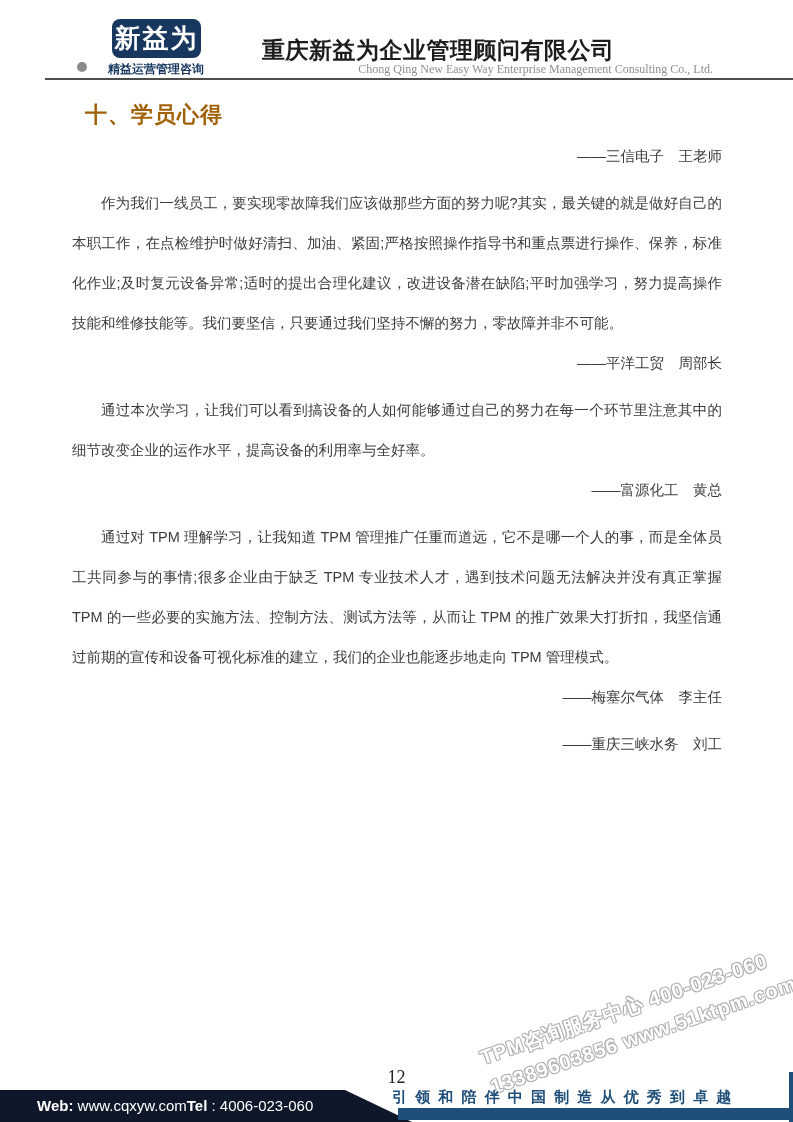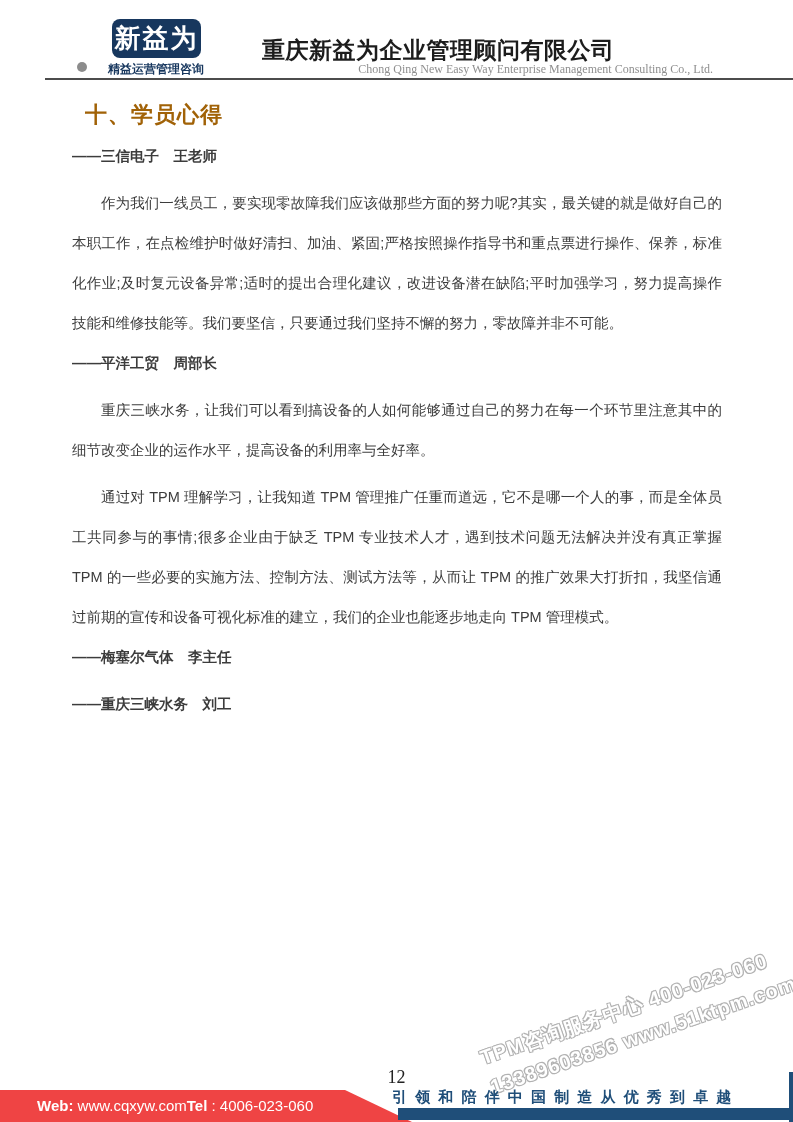--- a/index.html
+++ b/index.html
@@ -60,21 +60,21 @@
     letter-spacing: 1px;
   }
   .testimonial { margin-top: 7px; }
   .testimonial:first-of-type { margin-top: 0; }
   .testimonial p {
     font-size: 14.5px; line-height: 40px;
     color: #3c3c3c; text-align: justify;
     text-indent: 2em;
   }
   .testimonial .attribution {
-    text-align: left; text-indent: 0; font-weight: bold;
+    text-align: right; text-indent: 0;
   }
 
   
   .watermark {
     position: absolute; left: 476px; top: 1044px;
     transform: rotate(-19deg); transform-origin: 0 0;
     z-index: 0; pointer-events: none;
   }
   .watermark div {
     font-size: 20px; font-weight: bold; line-height: 31px;
@@ -87,21 +87,21 @@
   
   .page-number {
     position: absolute; left: 0; right: 0; top: 1067px;
     text-align: center;
     font-family: Liberation Serif, serif;
     font-size: 18px; color: #222222; z-index: 2;
   }
   .footer-bar {
     position: absolute; left: 0; top: 1090px;
     width: 412px; height: 32px;
-    background: #ef4444;
+    background: #0f172a;
     clip-path: polygon(0 0, 345px 0, 412px 32px, 0 32px);
     z-index: 2;
   }
   .footer-contact {
     position: absolute; left: 37px; top: 0;
     line-height: 32px; color: #ffffff; font-size: 15px;
     white-space: nowrap;
   }
   .footer-contact .b { font-weight: bold; }
   .footer-slogan {
@@ -136,21 +136,22 @@
     <section class="testimonial">
       <p class="attribution">——三信电子　王老师</p>
     </section>
 
     <section class="testimonial">
       <p>作为我们一线员工，要实现零故障我们应该做那些方面的努力呢?其实，最关键的就是做好自己的本职工作，在点检维护时做好清扫、加油、紧固;严格按照操作指导书和重点票进行操作、保养，标准化作业;及时复元设备异常;适时的提出合理化建议，改进设备潜在缺陷;平时加强学习，努力提高操作技能和维修技能等。我们要坚信，只要通过我们坚持不懈的努力，零故障并非不可能。</p>
       <p class="attribution">——平洋工贸　周部长</p>
     </section>
 
     <section class="testimonial">
-      <p>重庆三峡水务，让我们可以看到搞设备的人如何能够通过自己的努力在每一个环节里注意其中的细节改变企业的运作水平，提高设备的利用率与全好率。</p>
+      <p>通过本次学习，让我们可以看到搞设备的人如何能够通过自己的努力在每一个环节里注意其中的细节改变企业的运作水平，提高设备的利用率与全好率。</p>
+      <p class="attribution">——富源化工　黄总</p>
     </section>
 
     <section class="testimonial">
       <p>通过对 TPM 理解学习，让我知道 TPM 管理推广任重而道远，它不是哪一个人的事，而是全体员工共同参与的事情;很多企业由于缺乏 TPM 专业技术人才，遇到技术问题无法解决并没有真正掌握 TPM 的一些必要的实施方法、控制方法、测试方法等，从而让 TPM 的推广效果大打折扣，我坚信通过前期的宣传和设备可视化标准的建立，我们的企业也能逐步地走向 TPM 管理模式。</p>
       <p class="attribution">——梅塞尔气体　李主任</p>
     </section>
 
     <section class="testimonial">
       <p class="attribution">——重庆三峡水务　刘工</p>
     </section>

